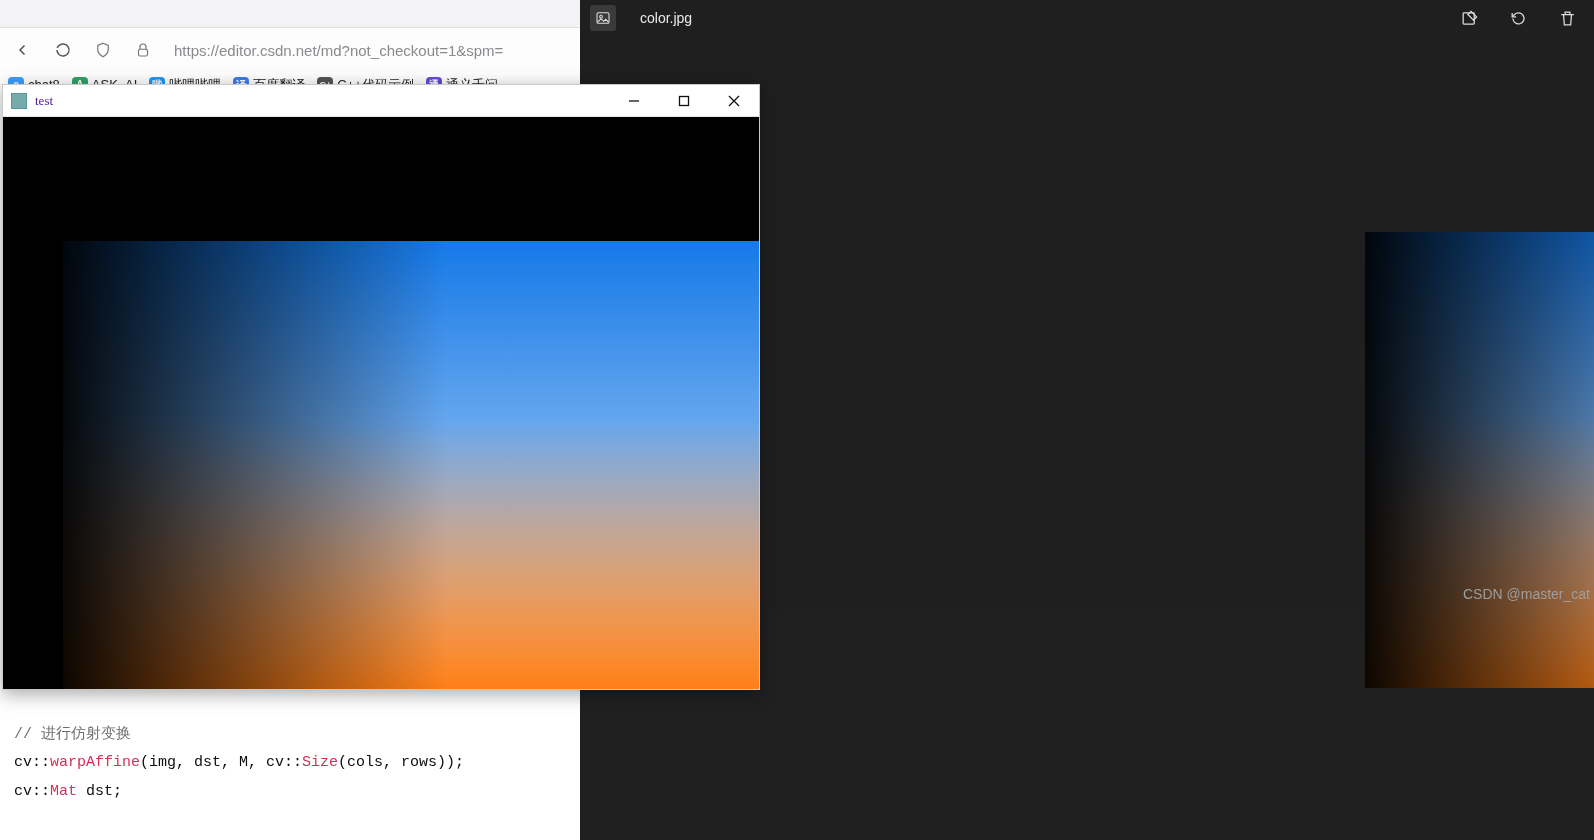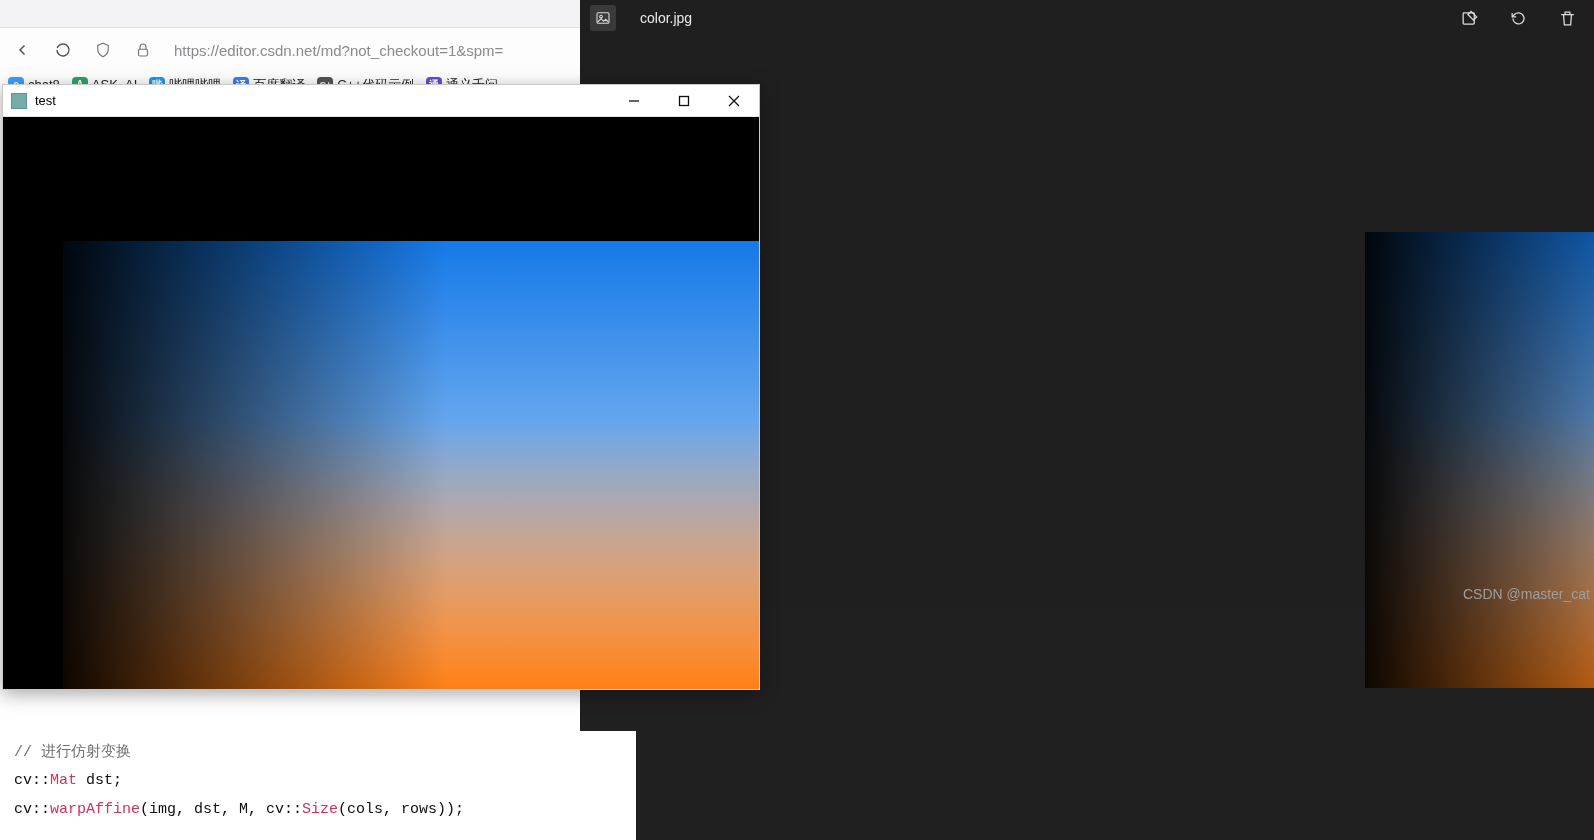--- a/index.html
+++ b/index.html
@@ -22,21 +22,21 @@
   .nav-icon svg { width:18px; height:18px; }
   .url-text { color:#8a8a8f; font-size:15px; white-space:nowrap; overflow:hidden; }
   .bookmarks {
     height: 26px; background:#ffffff; display:flex; align-items:center; gap:12px;
     padding: 0 8px; font-size:13px; color:#222; border-bottom:1px solid #eef;
     overflow:hidden;
   }
   .bm { display:flex; align-items:center; gap:4px; white-space:nowrap; }
   .bm .sq { width:16px; height:16px; border-radius:4px; display:inline-flex; align-items:center; justify-content:center; color:#fff; font-size:10px; font-weight:bold; }
   .code-area {
-    position:absolute; left:0; bottom:0; width:636px; padding: 8px 14px 16px 14px;
+    position:absolute; left:0; bottom:0; width:580px; padding: 8px 14px 34px 14px;
     font-family: Consolas, "Courier New", monospace; font-size:15px; line-height:1.9; background:#fff;
     color:#0e0e0e;
   }
   .tok-comment { color:#707070; }
   .tok-fn { color:#d72f5b; }
   .tok-type { color:#d72f5b; }
 
   
   .photos-bg {
     position:absolute; left:580px; top:0; right:0; height:610px; background:#1f1f1f;
@@ -78,21 +78,21 @@
   .test-window {
     position:absolute; left:2px; top:84px; width:758px; height:606px;
     z-index:5; background:#000; box-shadow:0 4px 18px rgba(0,0,0,0.35);
     border:1px solid #c9c9c9;
   }
   .test-titlebar {
     height:32px; background:#ffffff; display:flex; align-items:center;
     padding-left:8px; border-bottom:1px solid #e5e5e5;
   }
   .test-icon { width:16px; height:16px; background:#7aa; border:1px solid #599; margin-right:8px; }
-  .test-title { font-size:13px; color:#000000; flex:0 0 auto; }
+  .test-title { font-size:13px; color:#4c1d95; flex:0 0 auto;font-family:Liberation Serif, serif; }
   .win-ctrls { margin-left:auto; display:flex; height:100%; }
   .win-btn { width:50px; display:flex; align-items:center; justify-content:center; color:#111; cursor:pointer; }
   .win-btn svg { width:12px; height:12px; stroke:#111; stroke-width:1.3; fill:none; }
 
   .test-content { position:absolute; left:0; top:32px; right:0; bottom:0; background:#000; }
   .test-image {
     position:absolute; left:60px; top:124px; right:0; bottom:0;
   }
   .test-image .grad-canvas .g1 { background:linear-gradient(to bottom, #1579e8 0%, #dbe9f7 100%); }
 </style>
@@ -149,24 +149,24 @@
       </span>
     <span class="bm">
         <span class="sq" style="background:#6a4bd8">通</span>
         <span>通义千问</span>
       </span>
   </div>
 
   <div class="code-area">
     <div><span class="tok-comment">// 进行仿射变换</span></div>
     <div>
+      <span>cv::</span><span class="tok-fn">warpAffine</span><span>(img, dst, M, cv::</span><span class="tok-type">Size</span><span>(cols, rows));</span>
+    </div>
+    <div>
       <span>cv::</span><span class="tok-type">Mat</span><span> dst;</span>
-    </div>
-    <div>
-      <span>cv::</span><span class="tok-fn">warpAffine</span><span>(img, dst, M, cv::</span><span class="tok-type">Size</span><span>(cols, rows));</span>
     </div>
   </div>
 </div>
 
 <div class="photos-bg">
   <div class="photos-topbar">
     <div class="photos-thumb">
       <svg viewBox="0 0 24 24">
           <rect x="3" y="4" width="18" height="16" rx="2" fill="none" stroke="#ddd" stroke-width="1.6"></rect>
           <circle cx="9" cy="10" r="2" fill="none" stroke="#ddd" stroke-width="1.6"></circle>

